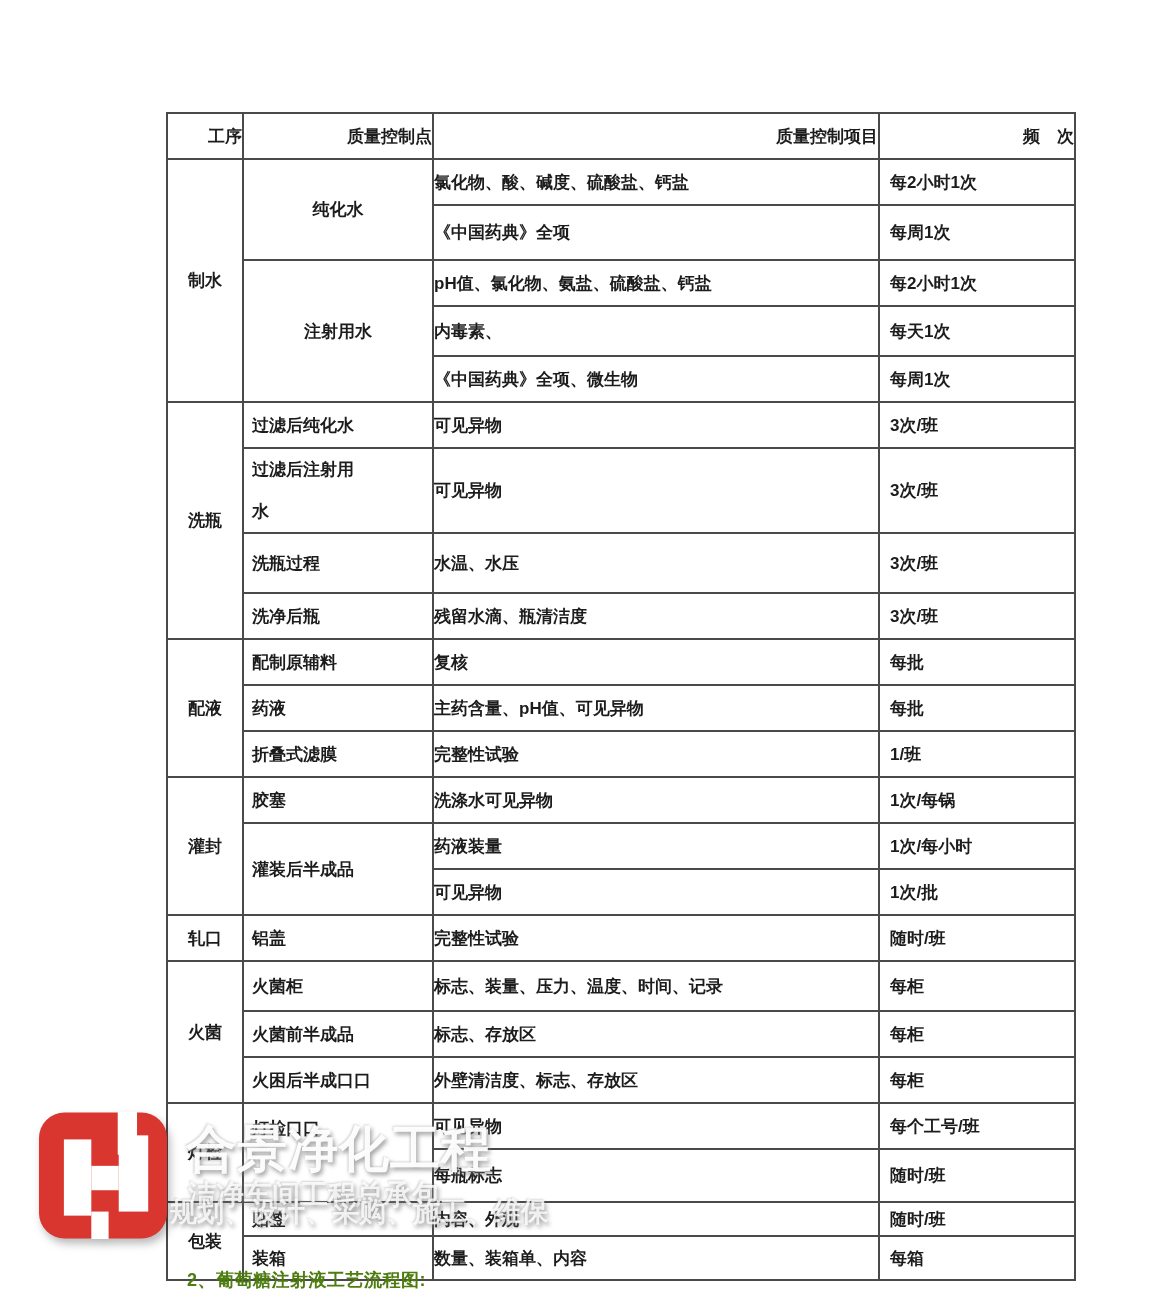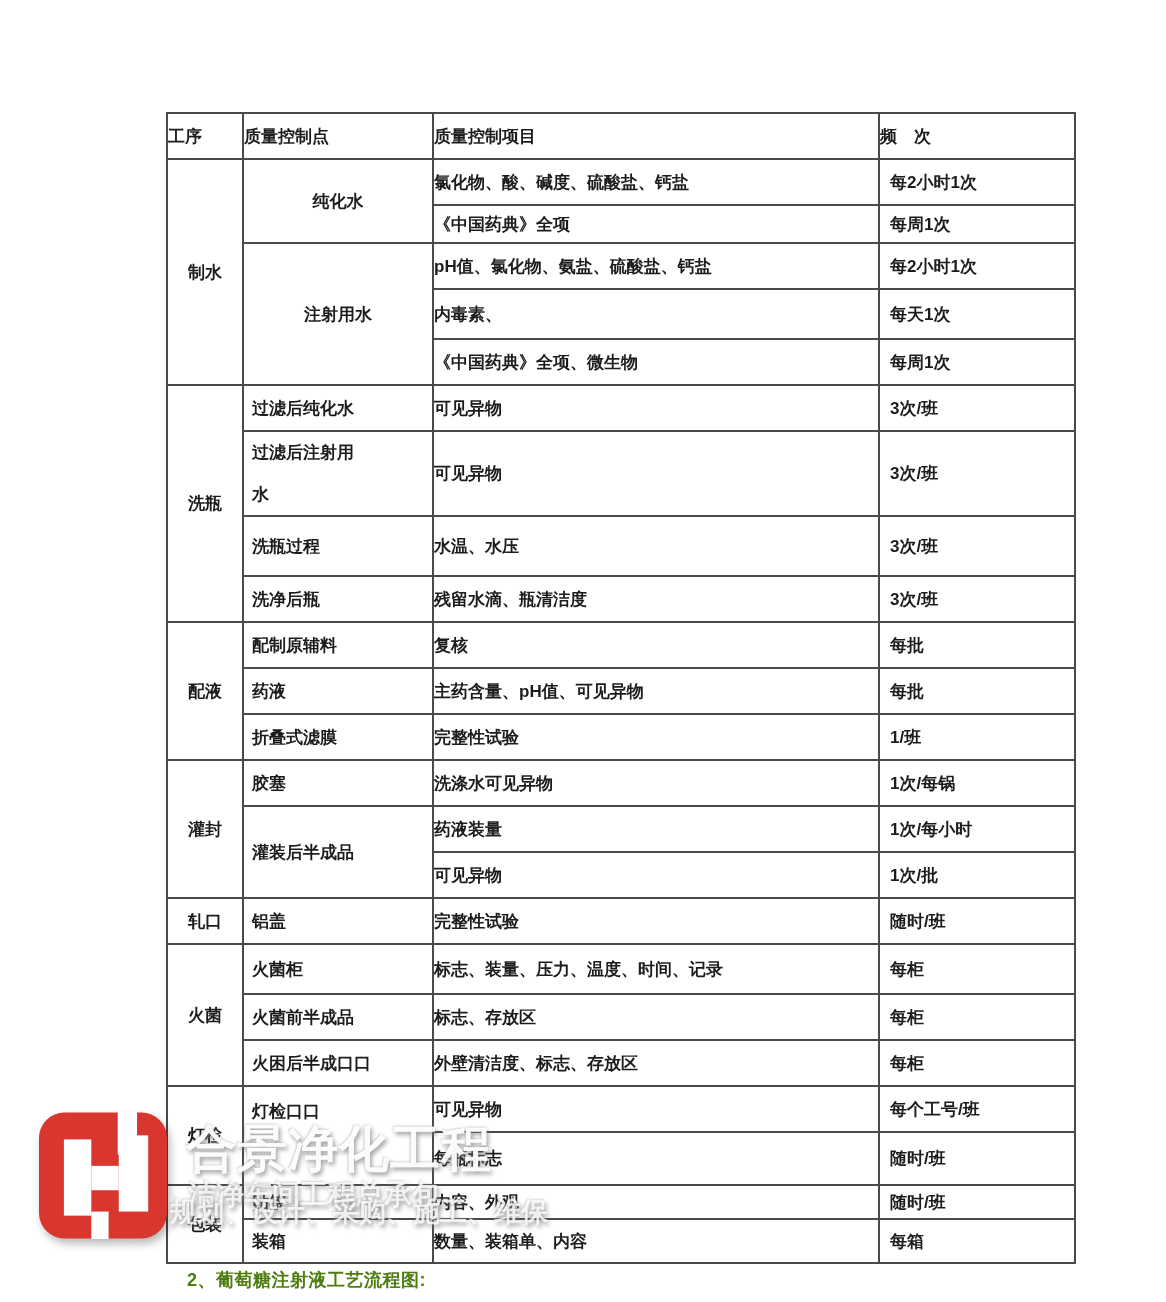--- a/index.html
+++ b/index.html
@@ -22,21 +22,21 @@
   table.qc-table{
     position:absolute;left:166px;top:112px;width:908px;
     border-collapse:collapse;table-layout:fixed;
   }
   .qc-table th,.qc-table td{
     border:2px solid #4a4a4a;
     font-size:17px;font-weight:600;color:#1c1c1c;
     padding:0;vertical-align:middle;
     overflow:hidden;
   }
-  .qc-table th{height:44px;text-align:left;font-weight:600;}
+  .qc-table th{height:44px;text-align:right;font-weight:600;}
   td.process{text-align:center;}
   td.point{text-align:left;padding-left:8px;}
   td.point.centered{text-align:center;padding-left:0;}
   td.point.vtop{vertical-align:top;padding-top:13px;}
   td.point.wrap span{display:inline-block;width:112px;line-height:2.45;}
   td.item{text-align:left;padding-left:0;}
   td.freq{text-align:left;padding-left:10px;}
 
   
   .watermark{position:absolute;inset:0;pointer-events:none;z-index:5;}
@@ -72,21 +72,21 @@
           <th>频　次</th>
         </tr>
     </thead>
     <tbody id="qc-body">
         <tr style="height: 46px;">
           <td class="process" rowspan="5">制水</td>
           <td class="point centered" rowspan="2"><span>纯化水</span></td>
           <td class="item">氯化物、酸、碱度、硫酸盐、钙盐</td>
           <td class="freq">每2小时1次</td>
         </tr>
-        <tr style="height: 38px;">
+        <tr style="height: 55px;">
           <td class="item">《中国药典》全项</td>
           <td class="freq">每周1次</td>
         </tr>
         <tr style="height: 46px;">
           <td class="point centered" rowspan="3"><span>注射用水</span></td>
           <td class="item">pH值、氯化物、氨盐、硫酸盐、钙盐</td>
           <td class="freq">每2小时1次</td>
         </tr>
         <tr style="height: 50px;">
           <td class="item">内毒素、</td>

